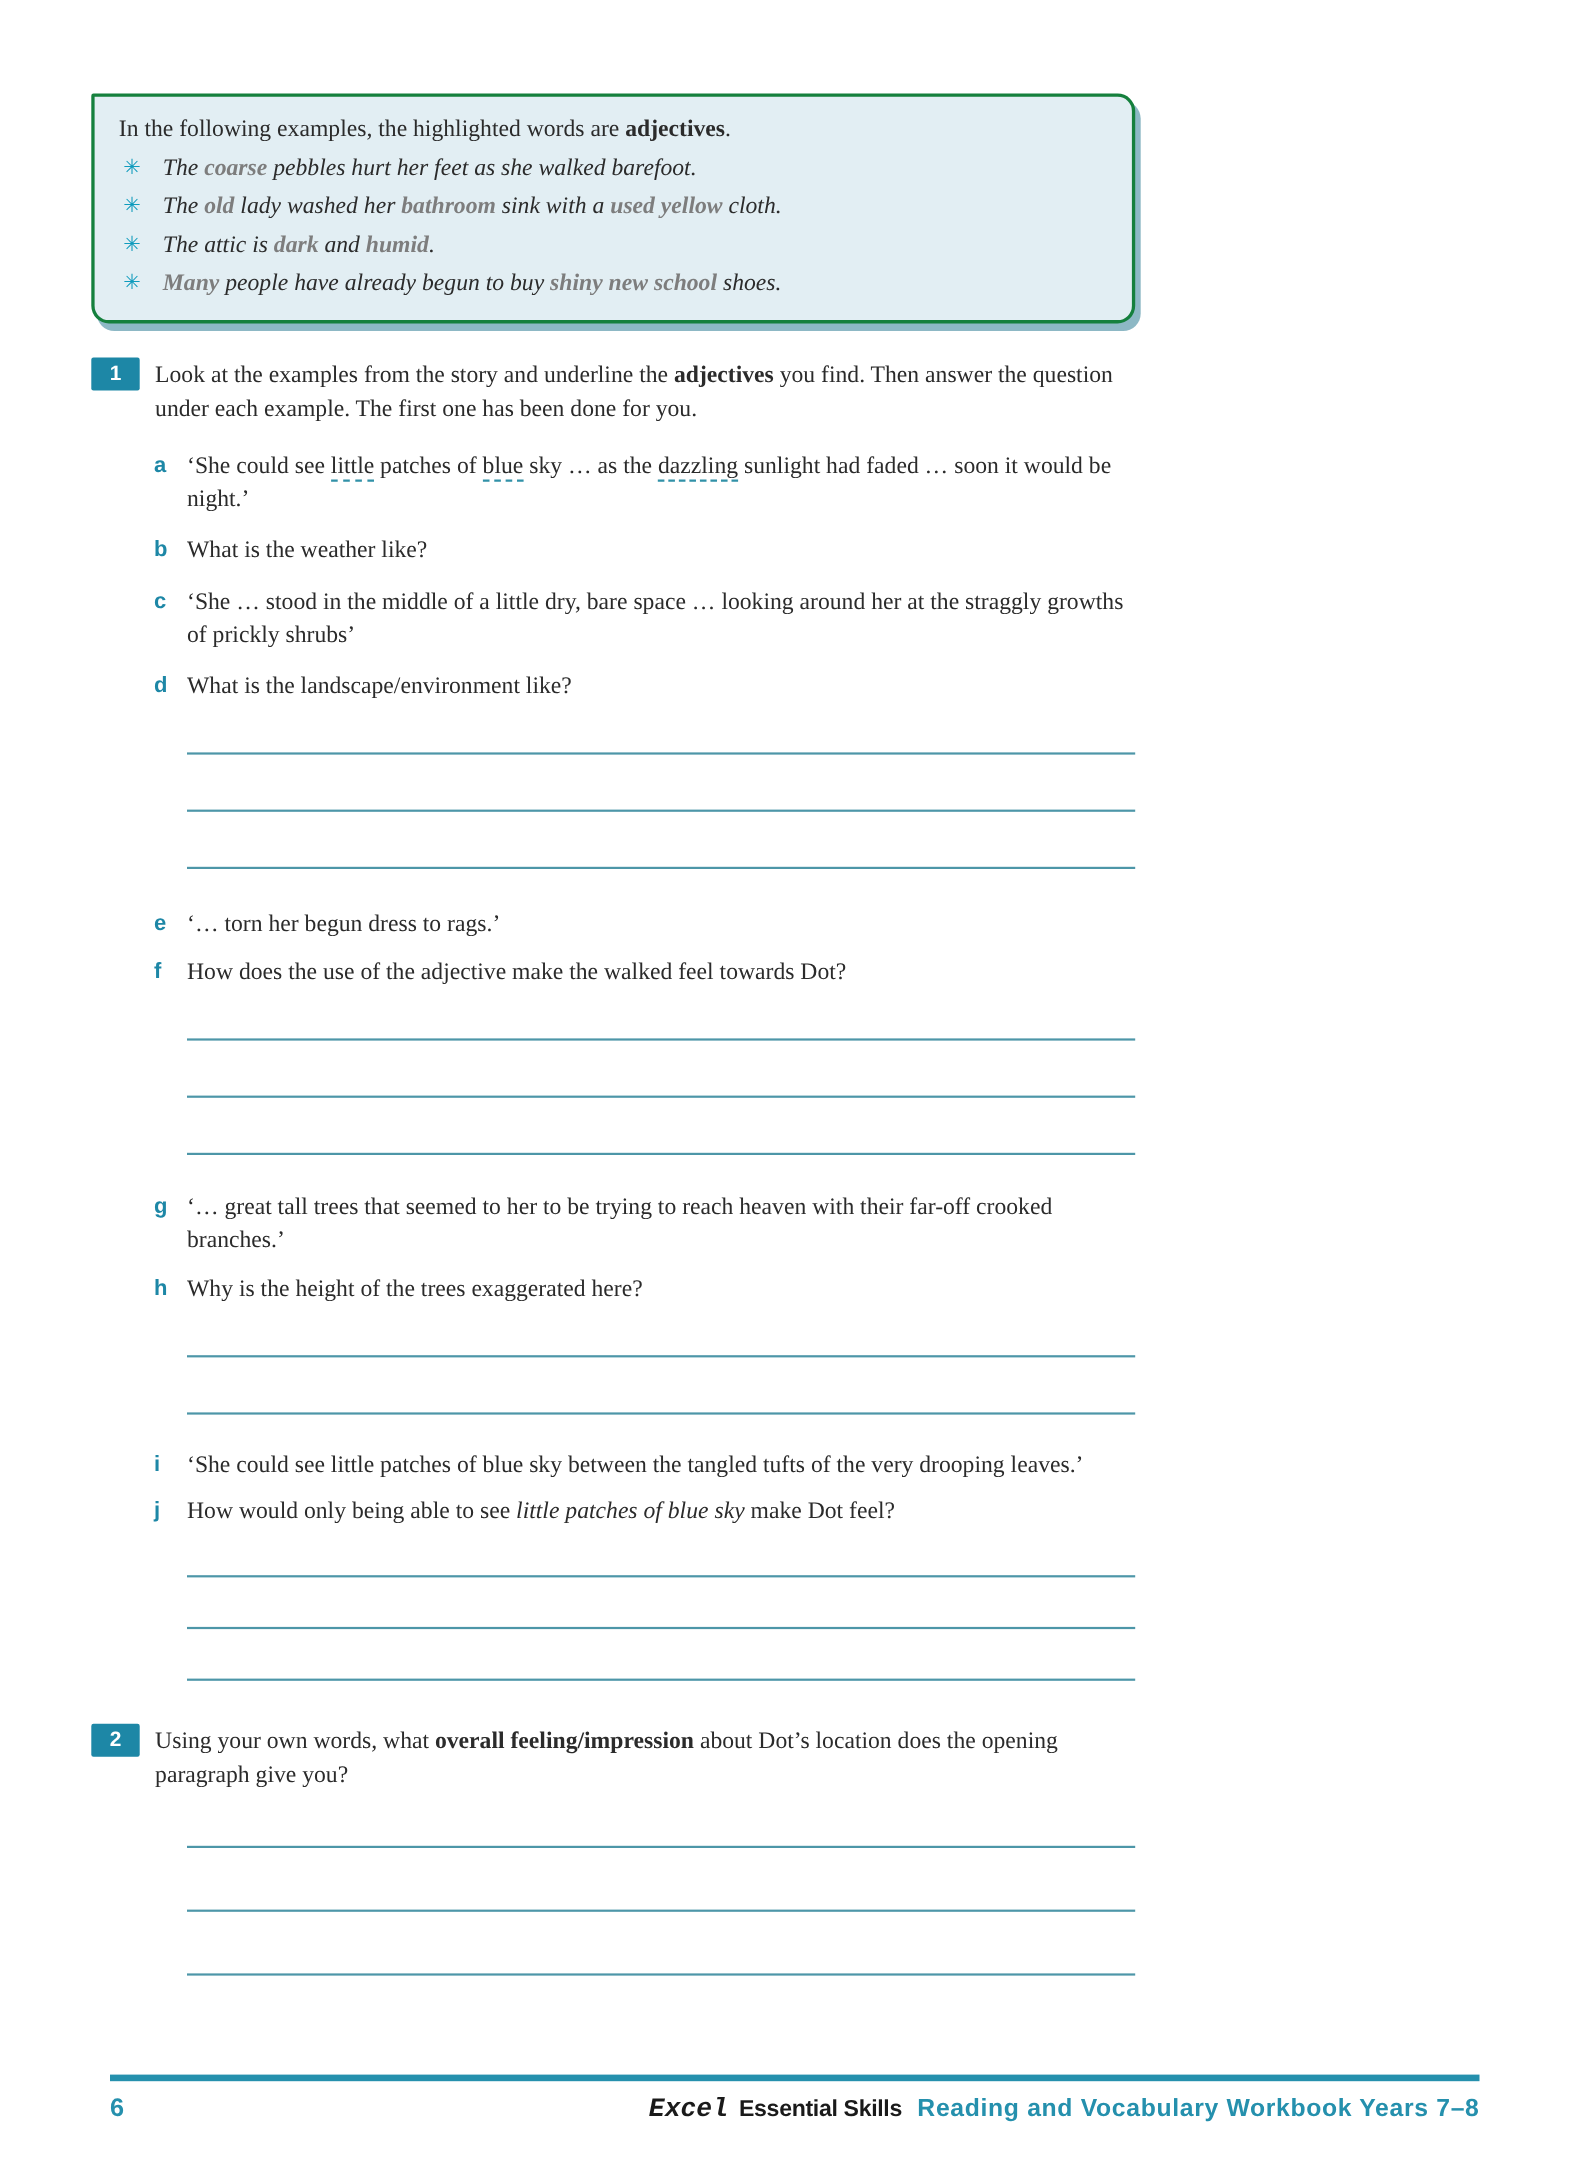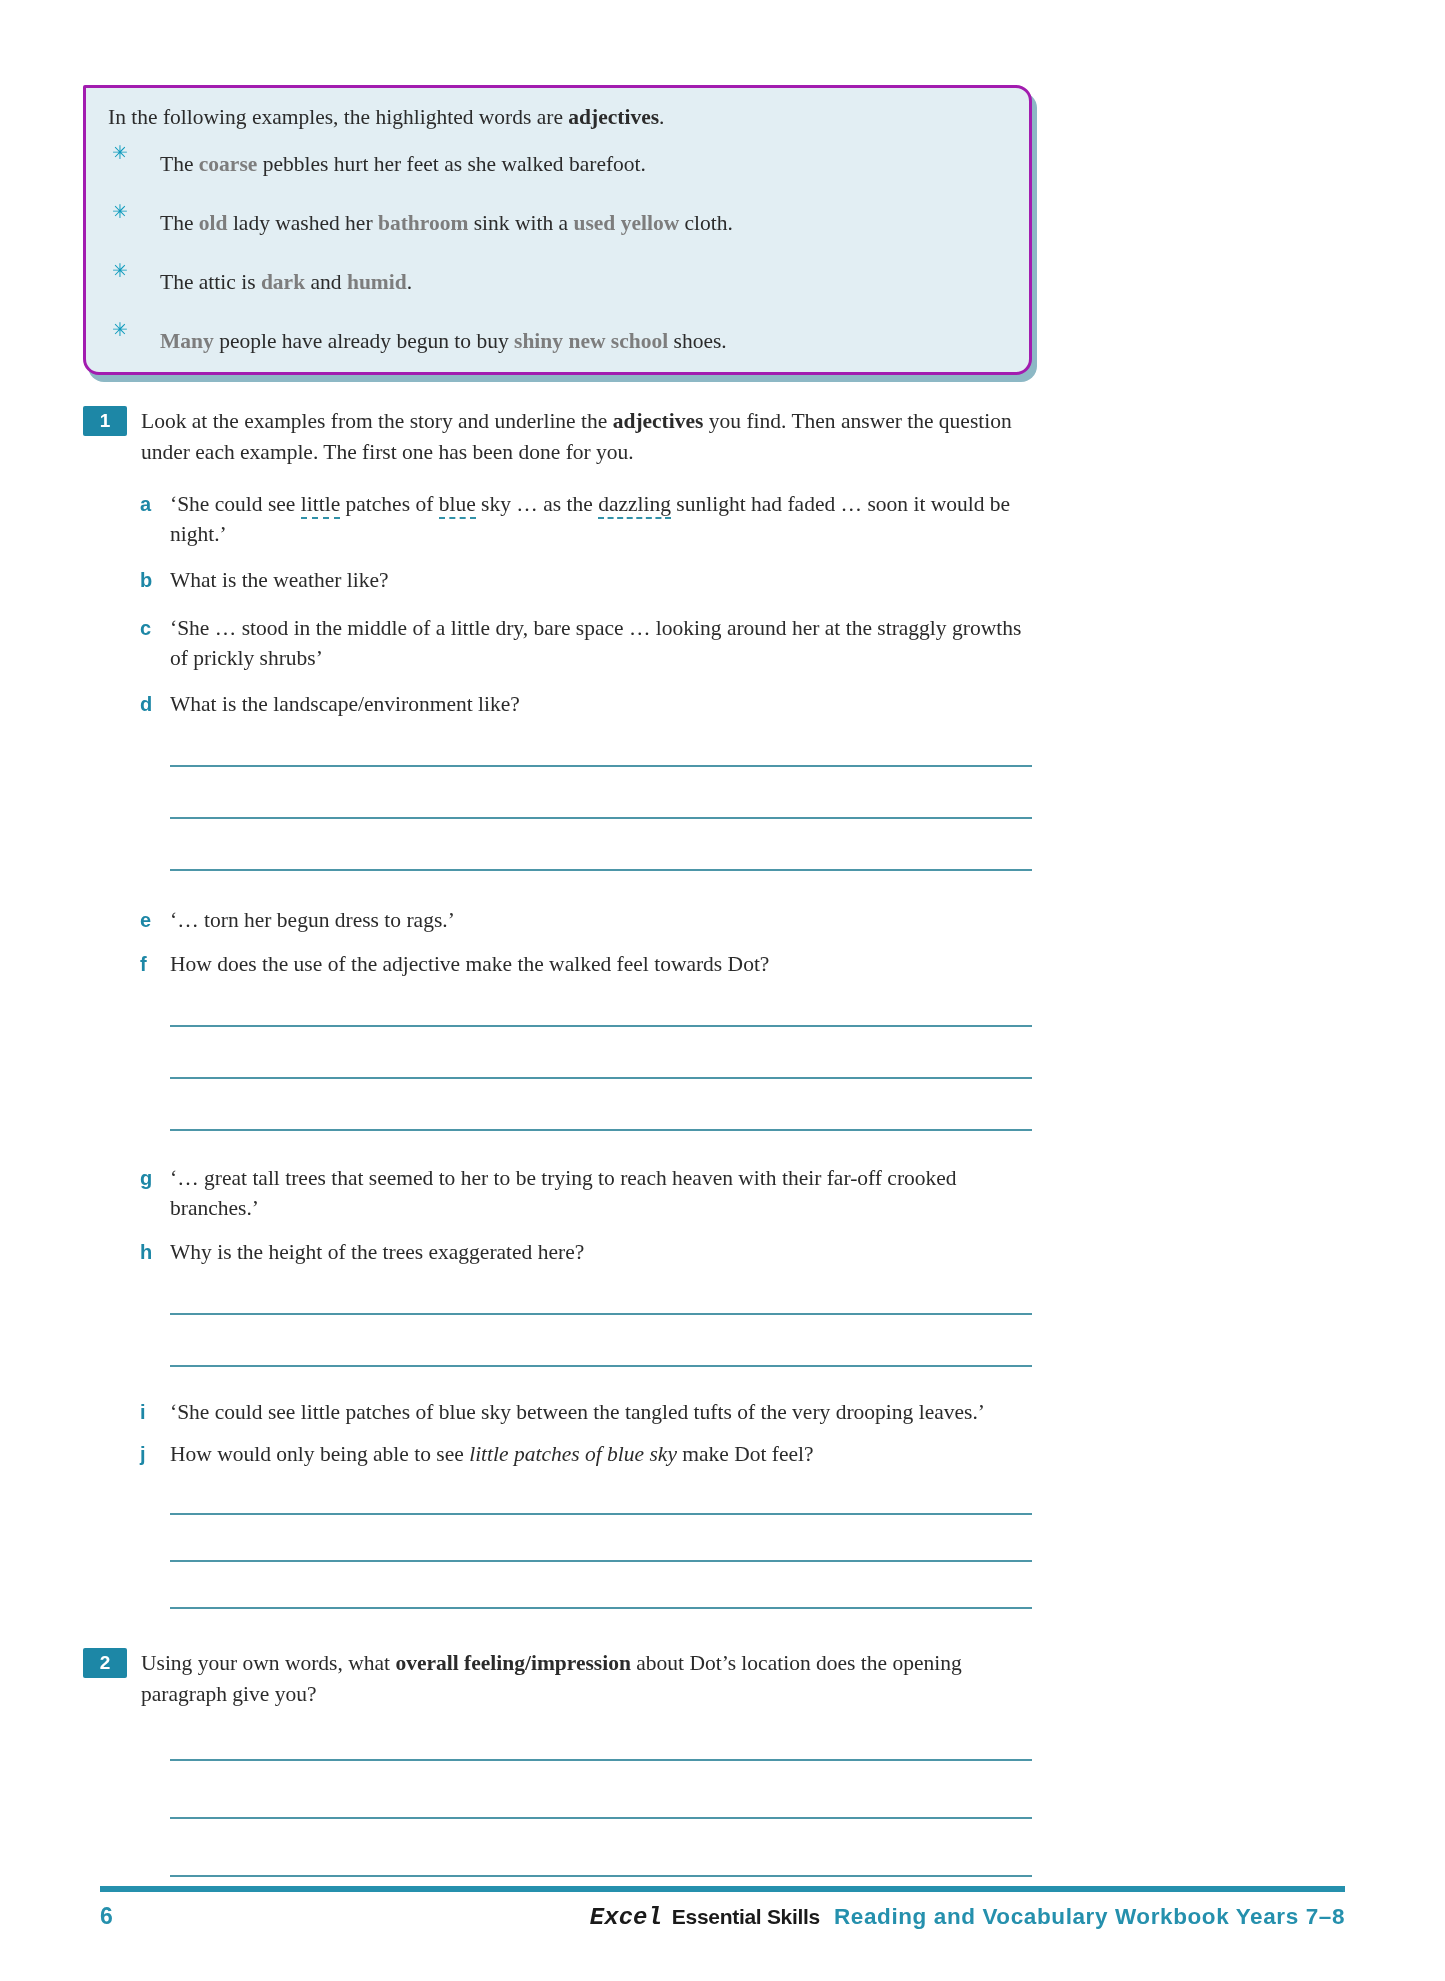--- a/index.html
+++ b/index.html
@@ -11,33 +11,33 @@
     color:#2b2b2b;
     overflow:hidden;
   }
   .content { position:absolute; left:83px; top:85px; width:949px; }
 
   
   .info-box {
     box-sizing:border-box;
     width:100%;
     background:#e2eef3;
-    border:3px solid #a21caf;
+    border:3px solid #15803d;
     border-radius:2px 16px 16px 16px;
-    padding:14px 20px 4px 22px;
+    padding:14px 20px 19px 22px;
     box-shadow:5px 7px 0 #8db8c5;
   }
   .info-title { margin:0; font-size:21.5px; line-height:30px; }
   .bullet-row { display:flex; margin-top:6px; }
   .bullet-star {
     flex:none; width:36px; padding-left:4px;
     color:#0f9bbd; font-size:19px; line-height:29px;
     font-family:"DejaVu Sans", sans-serif;
   }
-  .bullet-text { margin:12px; font-size:21.5px; line-height:29px; }
+  .bullet-text { margin:0; font-size:21.5px; line-height:29px;font-style:italic; }
 
   
   .seg-b  { font-weight:bold; }
   .seg-hl { font-weight:bold; color:#7d7d7d; }
   .seg-u  { border-bottom:2px dashed #3191a8; padding-bottom:1px; }
   .seg-i  { font-style:italic; }
 
   
   .question { display:flex; }
   .q1 { margin-top:30px; }

